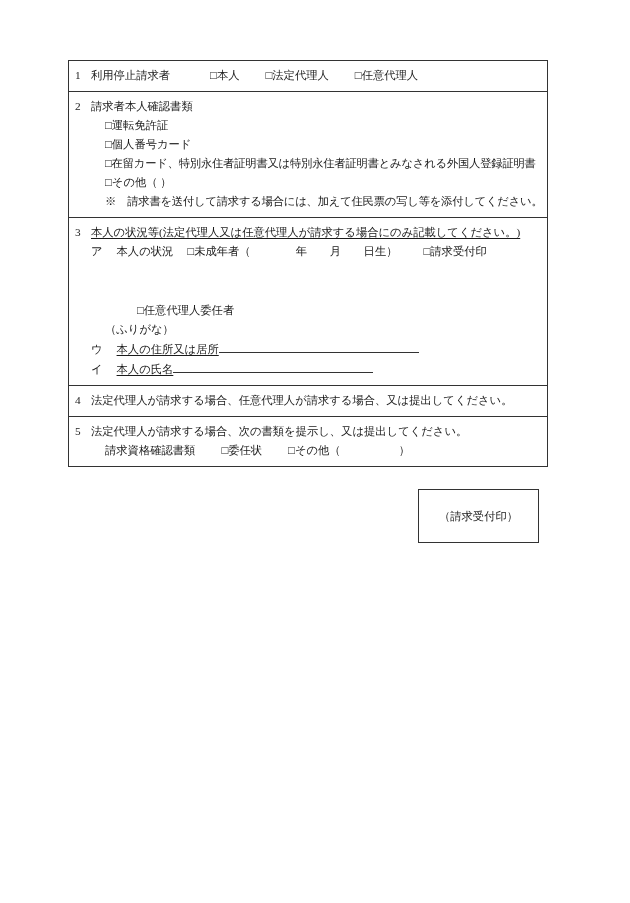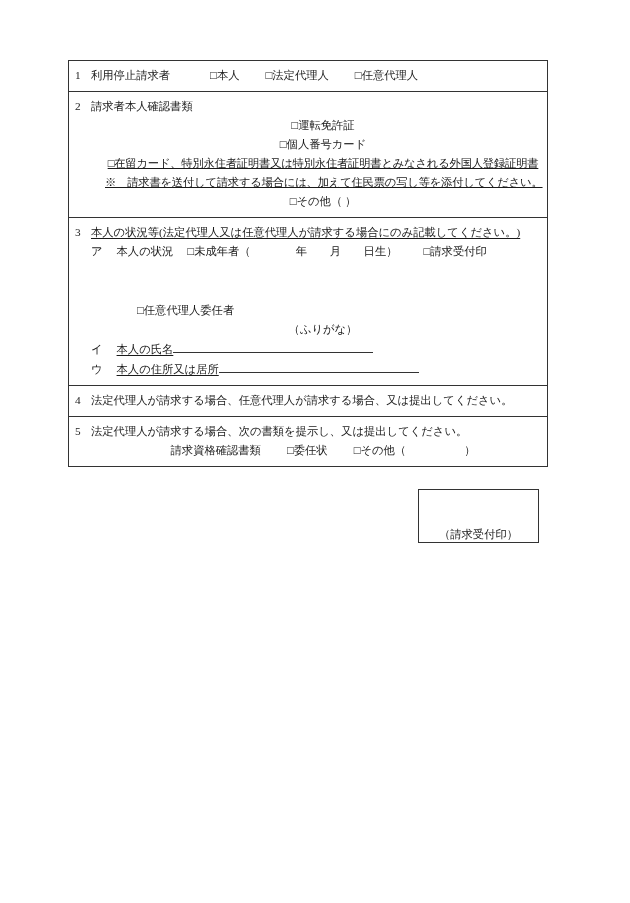--- a/index.html
+++ b/index.html
@@ -43,21 +43,21 @@
     font-size: 11.3px;
     line-height: 19px;
     white-space: nowrap;
   }
   .num {
     display: inline-block;
     width: 16px;
     vertical-align: top;
   }
   .indent1 { padding-left: 16px; }
-  .indent2 { padding-left: 30px; text-align: center; }
+  .indent2 { padding-left: 30px; }
   .indent4 { padding-left: 62px; margin-top: 40px; }
   .gap-sm { display: inline-block; width: 14px; }
   .gap-md { display: inline-block; width: 26px; }
   .gap-lg { display: inline-block; width: 40px; }
   .cb {
     font-size: 11.3px;
     letter-spacing: 0;
   }
   .ul {
     text-decoration: underline;
@@ -73,59 +73,59 @@
   .w-name { width: 200px; }
   .w-addr { width: 200px; }
   .stamp-box {
     position: absolute;
     left: 418px;
     top: 489px;
     width: 119px;
     height: 52px;
     border: 1px solid #333;
     display: flex;
-    align-items: flex-end;
+    align-items: center;
     justify-content: center;
     font-size: 11.3px;
     background: #fff;
   }
-  .tight { letter-spacing: -0.2px; text-decoration: underline; }
+  .tight { letter-spacing: -0.2px; }
 </style>
 </head>
 <body>
 
 <div class="page">
 
   <div class="form-table">
 
     <div class="row">
       <div class="rowbody">
         <span class="line"><span class="num">1</span><span>利用停止請求者</span><span class="gap-lg"></span><span class="cb">□本人</span><span class="gap-md"></span><span class="cb">□法定代理人</span><span class="gap-md"></span><span class="cb">□任意代理人</span></span>
       </div>
     </div>
 
     <div class="row">
       <div class="rowbody">
         <span class="line"><span class="num">2</span><span>請求者本人確認書類</span></span>
         <span class="line indent2 cb">□運転免許証</span>
         <span class="line indent2 cb">□個人番号カード</span>
         <span class="line indent2 cb tight">□在留カード、特別永住者証明書又は特別永住者証明書とみなされる外国人登録証明書</span>
+        <span class="line indent2 cb">□その他（                                         ）</span>
         <span class="line indent2 tight">※　請求書を送付して請求する場合には、加えて住民票の写し等を添付してください。</span>
-        <span class="line indent2 cb">□その他（                                         ）</span>
       </div>
     </div>
 
     <div class="row">
       <div class="rowbody">
         <span class="line"><span class="num">3</span><span class="ul">本人の状況等(法定代理人又は任意代理人が請求する場合にのみ記載してください。)</span></span>
         <span class="line indent1"><span>ア</span><span class="gap-sm"></span><span>本人の状況</span><span class="gap-sm"></span><span class="cb">□未成年者（　　　　年　　月　　日生）</span><span class="gap-md"></span><span class="cb">□請求受付印</span></span>
         <span class="line indent4 cb">□任意代理人委任者</span>
         <span class="line indent2">（ふりがな）</span>
+        <span class="line indent1"><span>ウ</span><span class="gap-sm"></span><span class="ul">本人の住所又は居所</span><span class="fill-line w-addr"></span></span>
         <span class="line indent1"><span>イ</span><span class="gap-sm"></span><span class="ul">本人の氏名</span><span class="fill-line w-name"></span></span>
-        <span class="line indent1"><span>ウ</span><span class="gap-sm"></span><span class="ul">本人の住所又は居所</span><span class="fill-line w-addr"></span></span>
       </div>
     </div>
 
     <div class="row">
       <div class="rowbody">
         <span class="line"><span class="num">4</span><span>法定代理人が請求する場合、任意代理人が請求する場合、又は提出してください。</span></span>
       </div>
     </div>
 
     <div class="row">

